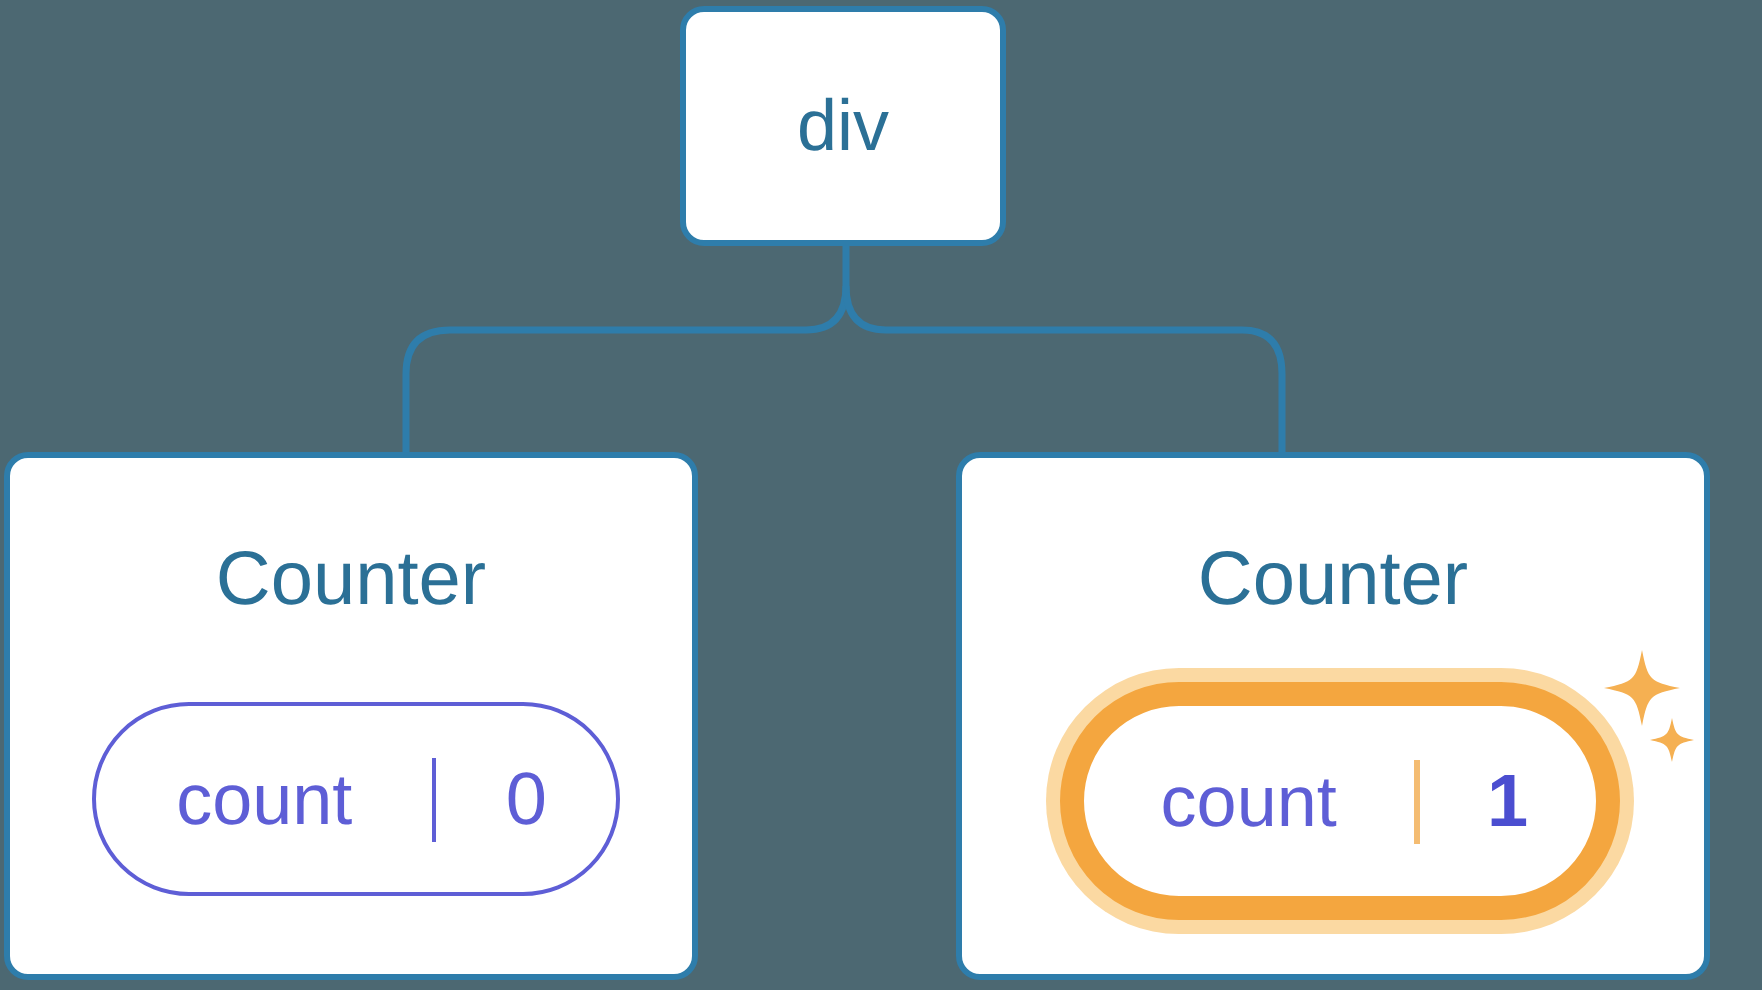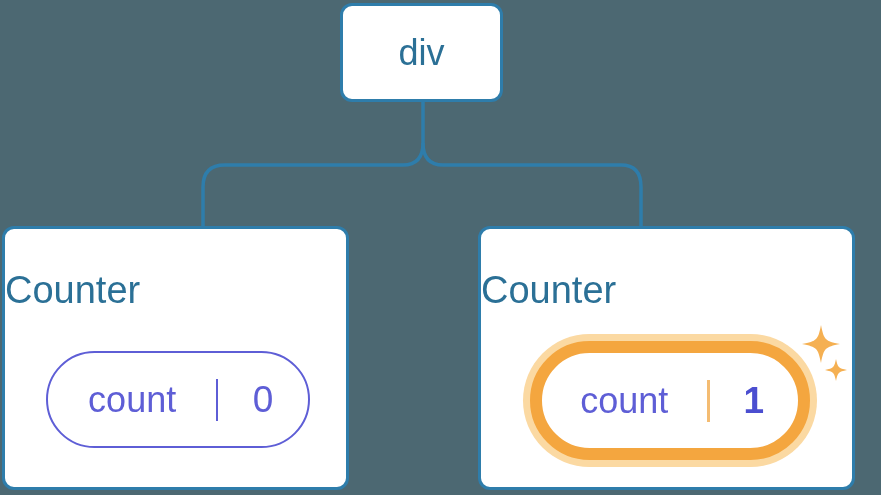--- a/index.html
+++ b/index.html
@@ -28,21 +28,21 @@
   }
   .connectors {
     position: absolute;
     left: 0; top: 0;
     width: 881px; height: 495px;
     pointer-events: none;
   }
   .node-box {
     position: absolute;
     left: 340px; top: 3px;
-    width: 163px; height: 99px;
+    width: 163px; height: 120px;
     background: var(--card-bg);
     border: 3px solid var(--line-blue);
     border-radius: 12px;
     display: flex;
     align-items: center;
     justify-content: center;
     color: var(--text-blue);
     font-size: 36px;
     font-weight: 500;
   }
@@ -53,21 +53,21 @@
     background: var(--card-bg);
     border: 3px solid var(--line-blue);
     border-radius: 12px;
   }
   .card-left  { left: 2px;   width: 347px; }
   .card-right { left: 478px; width: 377px; }
   .card-title {
     position: absolute;
     left: 0; right: 0;
     top: 40px;
-    text-align: left;
+    text-align: center;
     color: var(--text-blue);
     font-size: 38px;
     font-weight: 500;
   }
   .pill {
     position: absolute;
     display: flex;
     align-items: center;
     background: var(--card-bg);
   }

